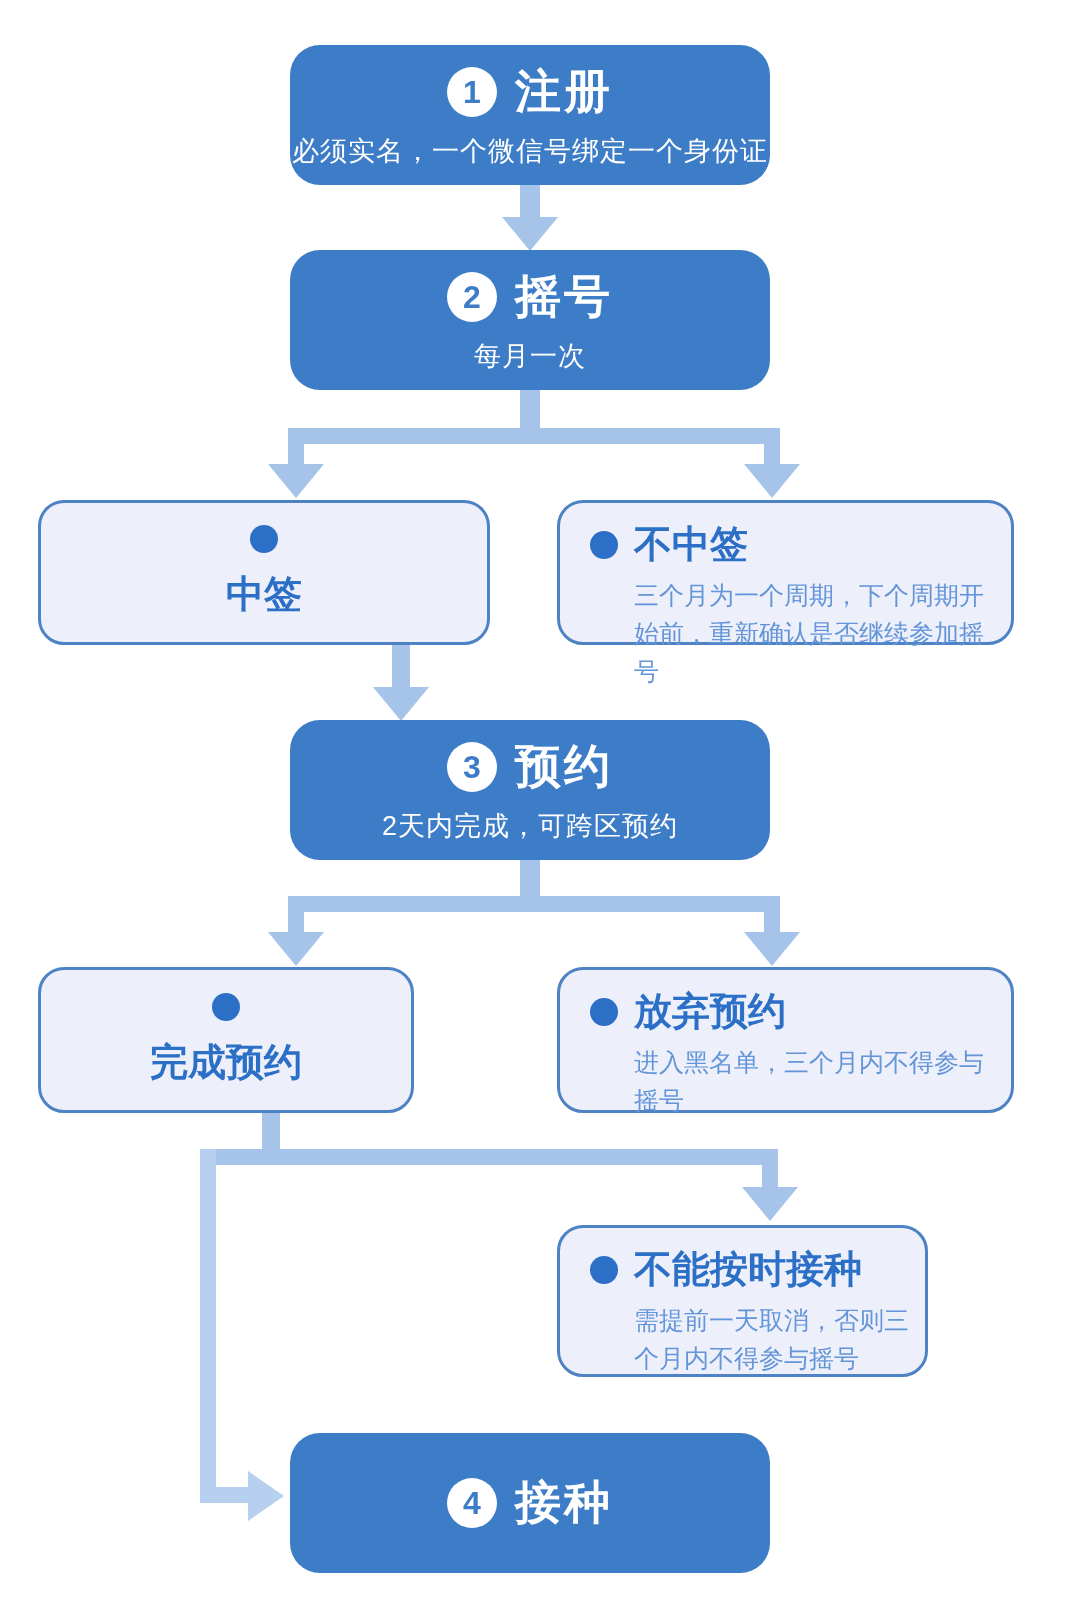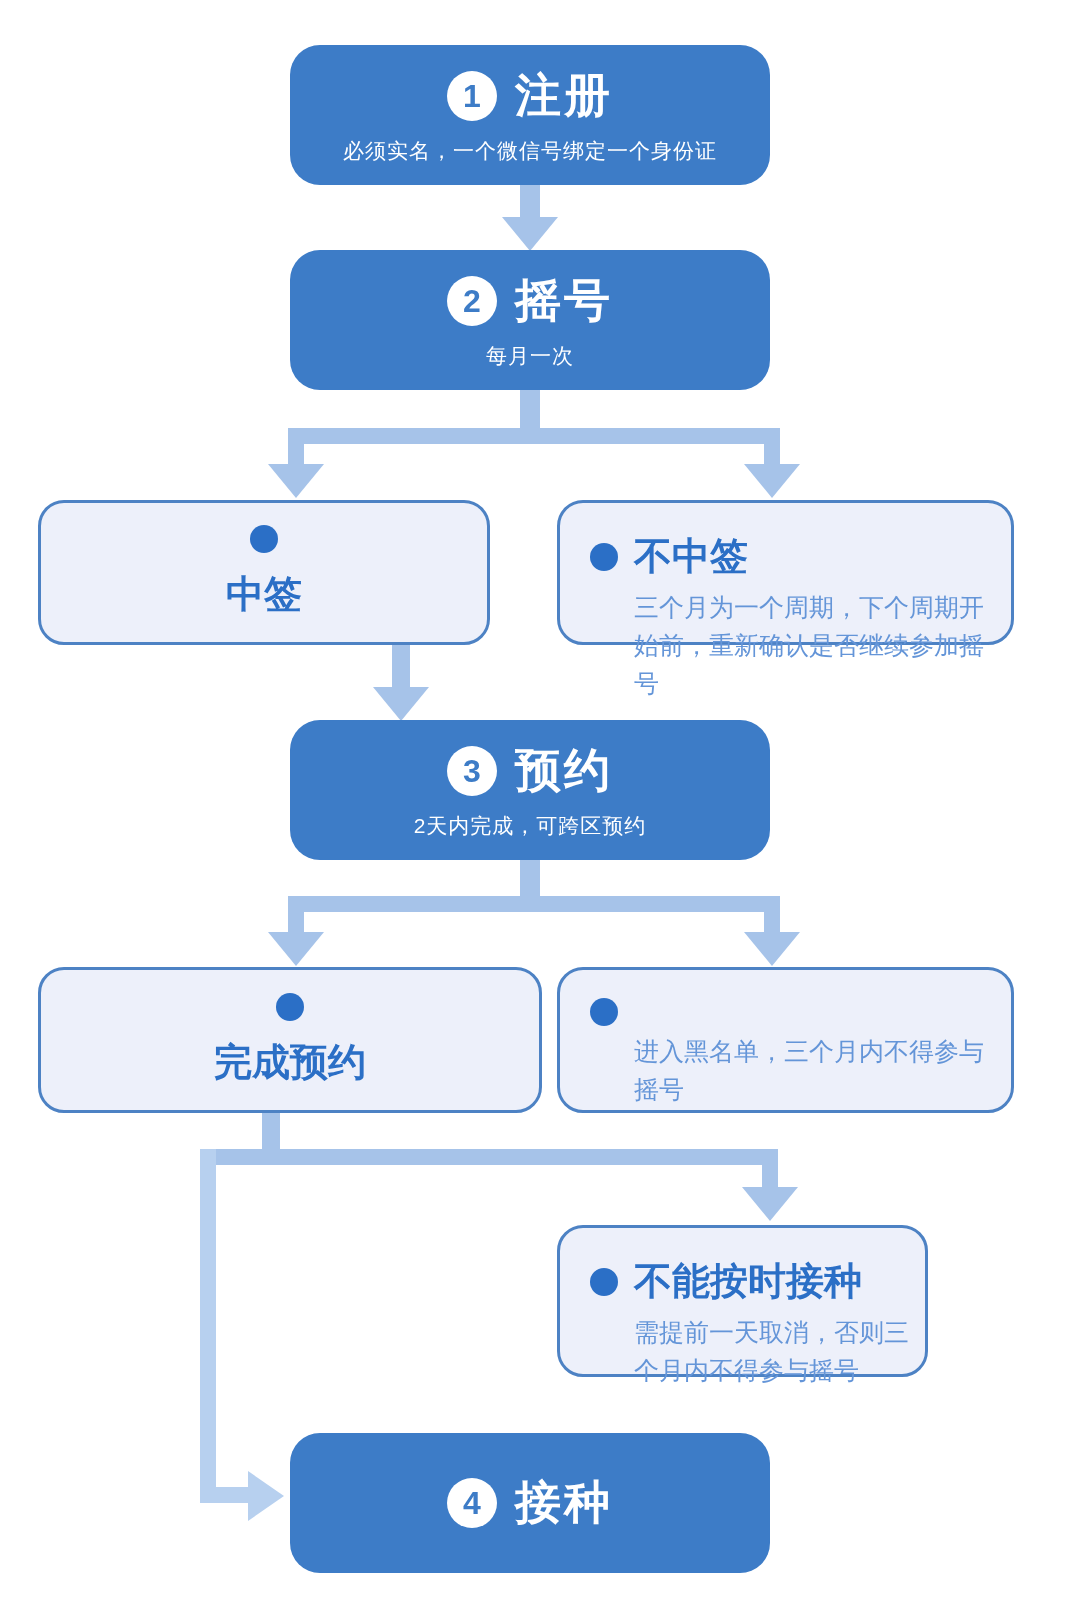--- a/index.html
+++ b/index.html
@@ -25,29 +25,29 @@
     position:absolute;background:var(--accent,#3d7cc7);border-radius:30px;
     display:flex;flex-direction:column;align-items:center;justify-content:center;
     gap:10px;color:var(--white,#fff);
   }
   .step-title-row{display:flex;align-items:center;gap:18px;font-size:46px;font-weight:bold;letter-spacing:3px;}
   .num-circle{
     width:50px;height:50px;border-radius:50%;background:var(--white,#fff);
     color:var(--accent,#3d7cc7);font-size:32px;font-weight:bold;letter-spacing:0;
     display:flex;align-items:center;justify-content:center;
   }
-  .step-subtitle{font-size:21px;letter-spacing:1px;}
+  .step-subtitle{font-size:27px;letter-spacing:1px;}
   
   .outcome-box{
     position:absolute;background:var(--lightFill,#edf0fa);
     border:3px solid var(--lightBorder,#4d82c4);border-radius:26px;
     box-sizing:border-box;color:var(--titleBlue,#2b6fc6);
   }
   .outcome-center{display:flex;align-items:center;justify-content:center;height:100%;gap:18px;flex-direction:column;}
-  .outcome-top{padding:28px 12px 0 30px;}
+  .outcome-top{padding:16px 12px 0 30px;}
   .outcome-title-row{display:flex;align-items:center;gap:16px;font-size:38px;font-weight:bold;}
   .dot{width:28px;height:28px;border-radius:50%;background:var(--titleBlue,#2b6fc6);flex-shrink:0;}
   .outcome-subtitle{margin:6px 4px 0 44px;font-size:25px;line-height:38px;color:var(--subBlue,#6495d8);}
 </style>
 </head>
 <body>
 
 <div class="canvas">
 
   <div class="line" style="left:520px;top:185px;width:20px;height:34px"></div>
@@ -112,31 +112,32 @@
   </div>
 
   <div class="step-box" style="left:290px;top:720px;width:480px;height:140px">
     <div class="step-title-row">
       <span class="num-circle">3</span>
       <span>预约</span>
     </div>
     <div class="step-subtitle">2天内完成，可跨区预约</div>
   </div>
 
-  <div class="outcome-box" style="left:38px;top:967px;width:504px;height:146px">
+  <div class="outcome-box" style="left:38px;top:967px;width:376px;height:146px">
     <div class="outcome-center outcome-title-row">
       <span class="dot"></span>
       <span>完成预约</span>
     </div>
   </div>
 
   <div class="outcome-box" style="left:557px;top:967px;width:457px;height:146px">
     <div class="outcome-top">
       <div class="outcome-title-row">
         <span class="dot"></span>
+        <span>放弃预约</span>
       </div>
       <div class="outcome-subtitle">进入黑名单，三个月内不得参与摇号</div>
     </div>
   </div>
 
   <div class="outcome-box" style="left:557px;top:1225px;width:371px;height:152px">
     <div class="outcome-top">
       <div class="outcome-title-row">
         <span class="dot"></span>
         <span>不能按时接种</span>

